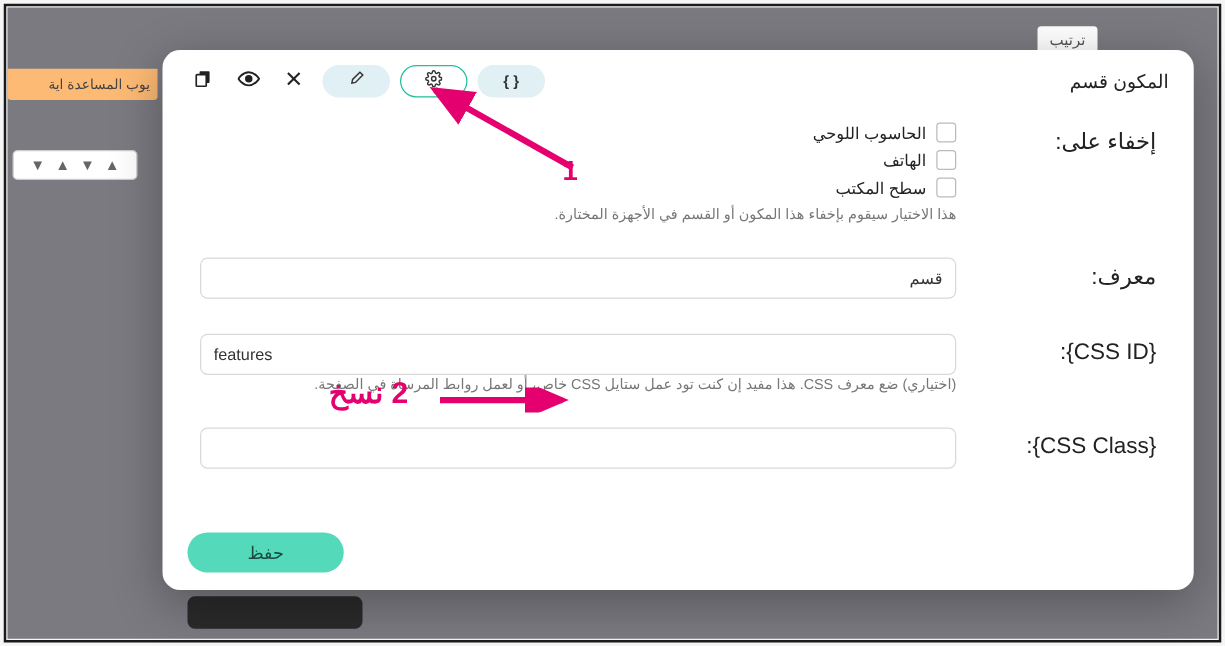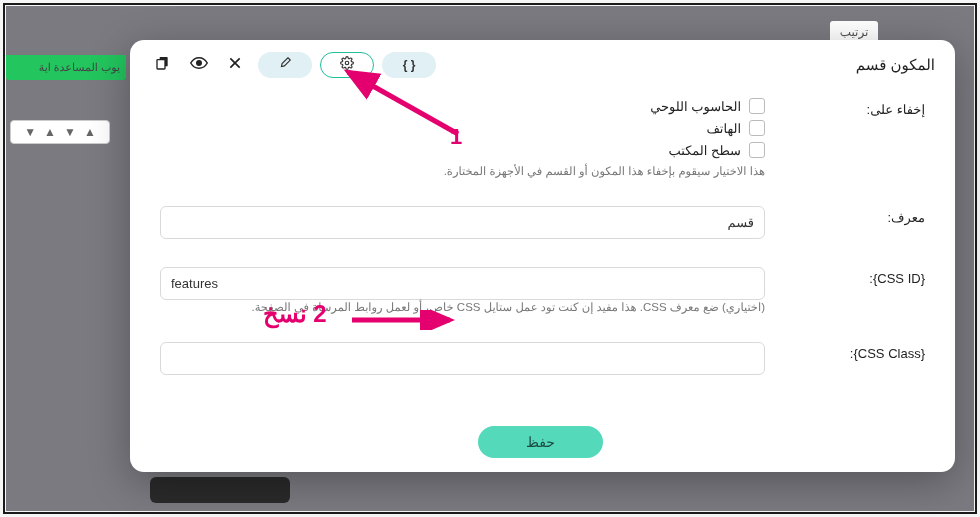--- a/index.html
+++ b/index.html
@@ -33,21 +33,21 @@
     background:#fff; padding:4px 10px; display:inline-block;
     border-radius:3px;
     position:relative;
     top:-4px;
     left:-60px;
   }
   .bg-help {
     position:absolute;
     top:55px; left:6px;
     width:120px;
-    background:#22c55e;
+    background:#fdba74;
     color:#444;
     font-size:11px;
     padding:6px;
     direction:rtl;
     border-radius:0 0 3px 3px;
   }
   .bg-btns {
     position:absolute;
     top:120px; left:10px;
     width:100px;
@@ -112,21 +112,21 @@
     overflow: hidden;
     position:relative;
   }
   .form-row {
     display:flex;
     align-items:flex-start;
     padding:6px 0;
   }
   .form-label {
     width:160px;
-    font-size:13px;
+    font-size:18px;
     color:#222;
     padding-top:4px;
   }
   .form-content {
     flex:1;
   }
   .chk-line { display:flex; align-items:center; gap:8px; font-size:13px; color:#222; margin-bottom:6px; }
   .chk {
     width:16px; height:16px; border:1px solid #bbb; border-radius:3px;
     display:inline-block;
@@ -146,21 +146,21 @@
     text-align:right;
     color:#333;
     background:#fff;
   }
   input.text-input.ltr { direction:ltr; text-align:left; }
   .modal-footer {
     position:absolute;
     bottom:0; left:0; right:0;
     padding:10px 24px 14px 20px;
     display:flex;
-    justify-content:center;
+    justify-content:flex-end;
   }
   .save-btn {
     background:#55d9bb;
     color:#1a4a40;
     border:none;
     border-radius:18px;
     padding:8px 48px;
     font-size:14px;
     font-weight:500;
     cursor:pointer;

